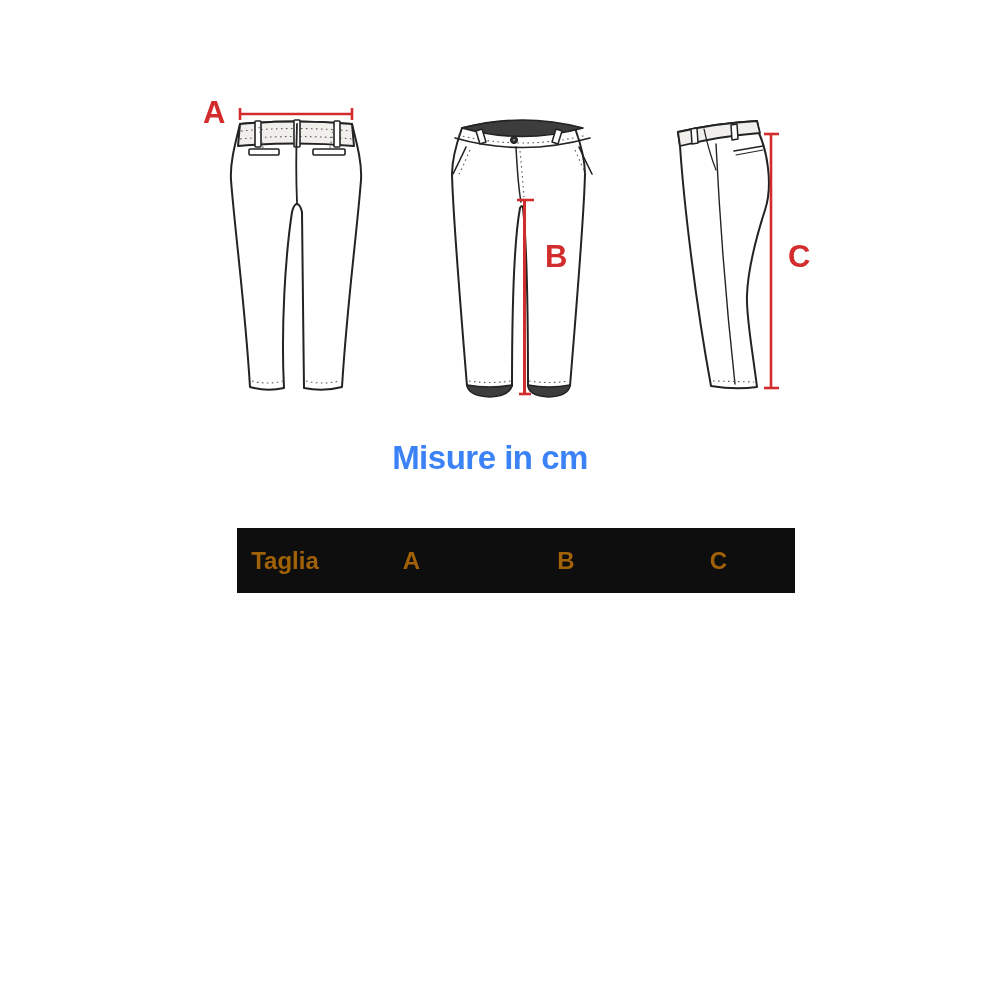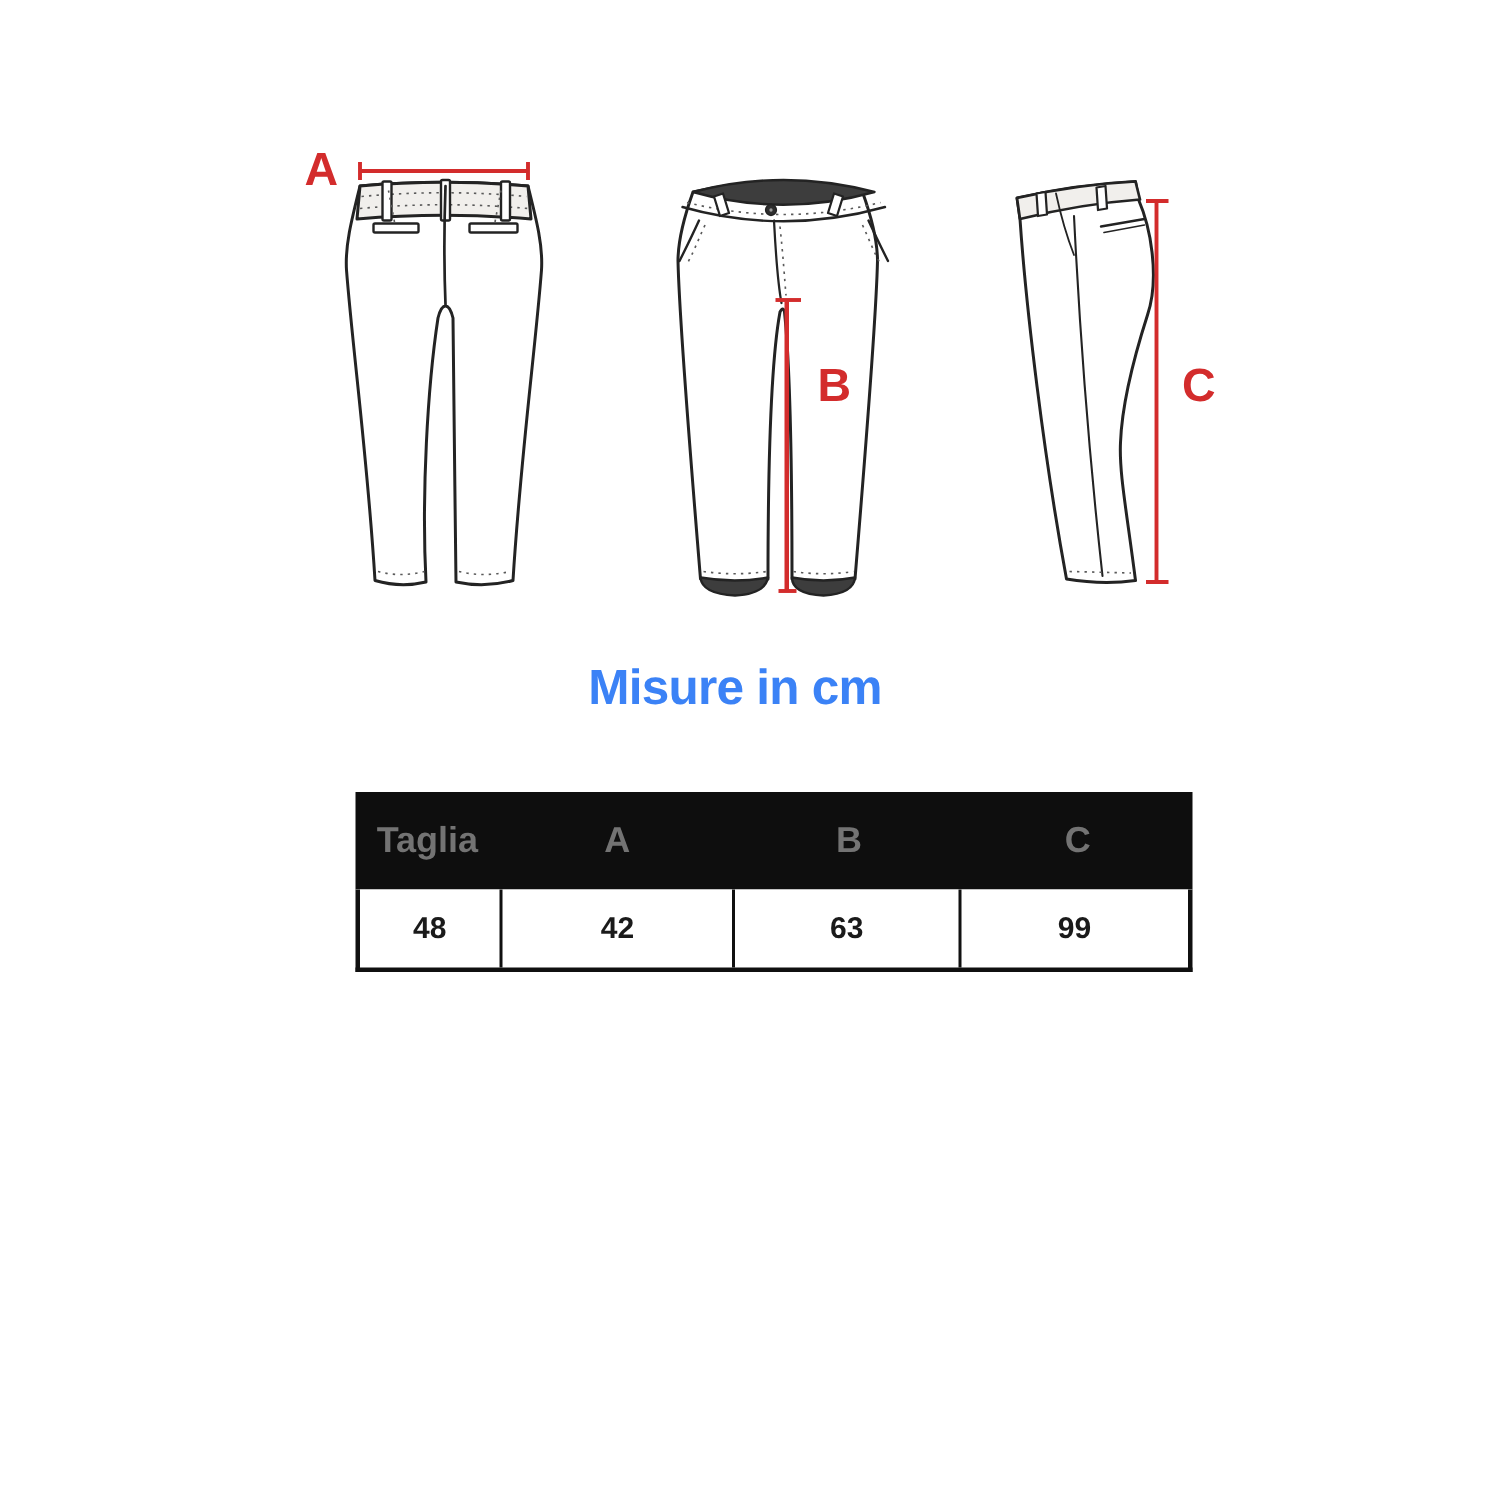--- a/index.html
+++ b/index.html
@@ -27,21 +27,21 @@
   .size-table .thead {
     display:flex; height:65px; background:var(--tablebg,#0e0e0e);
   }
   .size-table .trow {
     display:flex; height:55px; background:#ffffff;
     border:3px solid #101010; border-top:none; box-sizing:border-box;
   }
   .cell {
     display:flex; align-items:center; justify-content:center; box-sizing:border-box;
   }
-  .thead .cell { color:#737373; font-weight:700; font-size:24px; }
+  .thead .cell { color:#a16207; font-weight:700; font-size:24px; }
   .trow  .cell { color:#1a1a1a; font-weight:700; font-size:20px; border-right:2.5px solid #101010; }
   .trow  .cell:last-child { border-right:none; }
   .c0 { width:17.2%; } .c1 { width:28.14%; } .c2 { width:27.24%; } .c3 { width:27.42%; }
 </style>
 </head>
 <body>
 
 <div class="canvas">
 
   <svg class="drawing" style="left:200px; top:95px;" width="180" height="320" viewBox="200 95 180 320">
@@ -186,21 +186,15 @@
 
   <div class="guide-title">Misure in cm</div>
 
   <div class="size-table">
     <div class="thead">
       <div class="cell c0">Taglia</div>
       <div class="cell c1">A</div>
       <div class="cell c2">B</div>
       <div class="cell c3">C</div>
     </div>
-    <div class="trow">
-      <div class="cell c0">48</div>
-      <div class="cell c1">42</div>
-      <div class="cell c2">63</div>
-      <div class="cell c3">99</div>
-    </div>
   </div>
 
 </div>
 
 </body></html>

